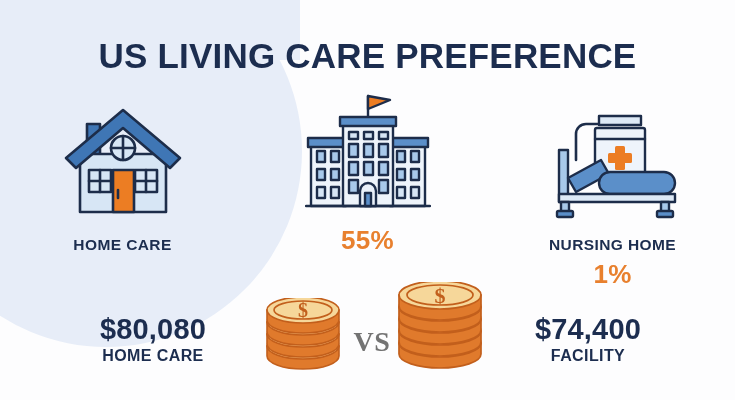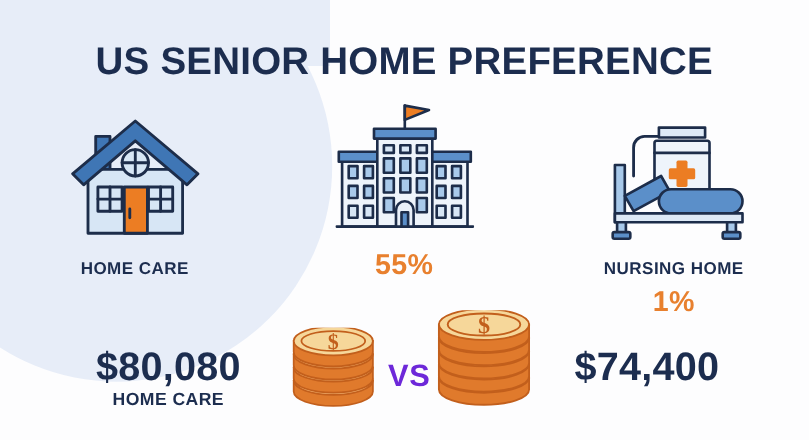--- a/index.html
+++ b/index.html
@@ -89,21 +89,21 @@
   }
   .cost-block {
     position:absolute;
     top:14px;
     width:210px;
     text-align:center;
   }
   .cost-left  { left:48px; }
   .cost-right { right:42px;margin-left:11px; }
   .cost-amount {
-    font-size:36px;
+    font-size:29px;
     font-weight:bold;
     color:#1c2d4f;
     letter-spacing:0.2px;
     line-height:1.08;
   }
   .cost-caption {
     margin-top:2px;
     font-size:16px;
     font-weight:bold;
     color:#1c2d4f;
@@ -112,34 +112,35 @@
   }
   .coins-left  { position:absolute; left:262px; top:298px; z-index:3; }
   .coins-right { position:absolute; left:395px; top:282px; z-index:3; }
   .vs {
     position:absolute;
     left:345px; top:326px;
     width:54px;
     text-align:center;
     font-size:28px;
     font-weight:bold;
-    color:#6d28d9;
+    color:#737373;
     letter-spacing:0.5px;
     z-index:4;
+    font-family:Liberation Serif, serif;
   }
 </style>
 </head>
 <body>
 
 <div id="infographic">
 
   <div class="bg-topstrip"></div>
   <div class="bg-circle"></div>
 
-  <div class="title">US SENIOR HOME PREFERENCE</div>
+  <div class="title">US LIVING CARE PREFERENCE</div>
 
   <div class="cats">
 
     <div class="cat">
       <div class="cat-icon">
         <svg width="128" height="118" viewBox="0 0 128 118">
           <g stroke="#1d2d4a" stroke-width="2.6" stroke-linejoin="round" stroke-linecap="round">
 
             <rect x="28" y="22" width="13" height="32" fill="#3f76b5"></rect>
 
@@ -257,20 +258,21 @@
 
   </div>
 
   <div class="costs">
     <div class="cost-block cost-left">
       <div class="cost-amount">$80,080</div>
       <div class="cost-caption">HOME CARE</div>
     </div>
     <div class="cost-block cost-right">
       <div class="cost-amount">$74,400</div>
+      <div class="cost-caption">FACILITY</div>
     </div>
   </div>
 
   <div class="coins-left">
     <svg width="82" height="80" viewBox="0 0 82 80">
       <g stroke="#c25f1c" stroke-width="1.6">
         <path d="M5 58 a36 13 0 0 0 72 0 L77 48 L5 48 Z" fill="#e07a2c"></path>
         <ellipse cx="41" cy="48" rx="36" ry="13" fill="#f0ad6b"></ellipse>
         <path d="M5 46 a36 13 0 0 0 72 0 L77 36 L5 36 Z" fill="#e07a2c"></path>
         <ellipse cx="41" cy="36" rx="36" ry="13" fill="#f0ad6b"></ellipse>

